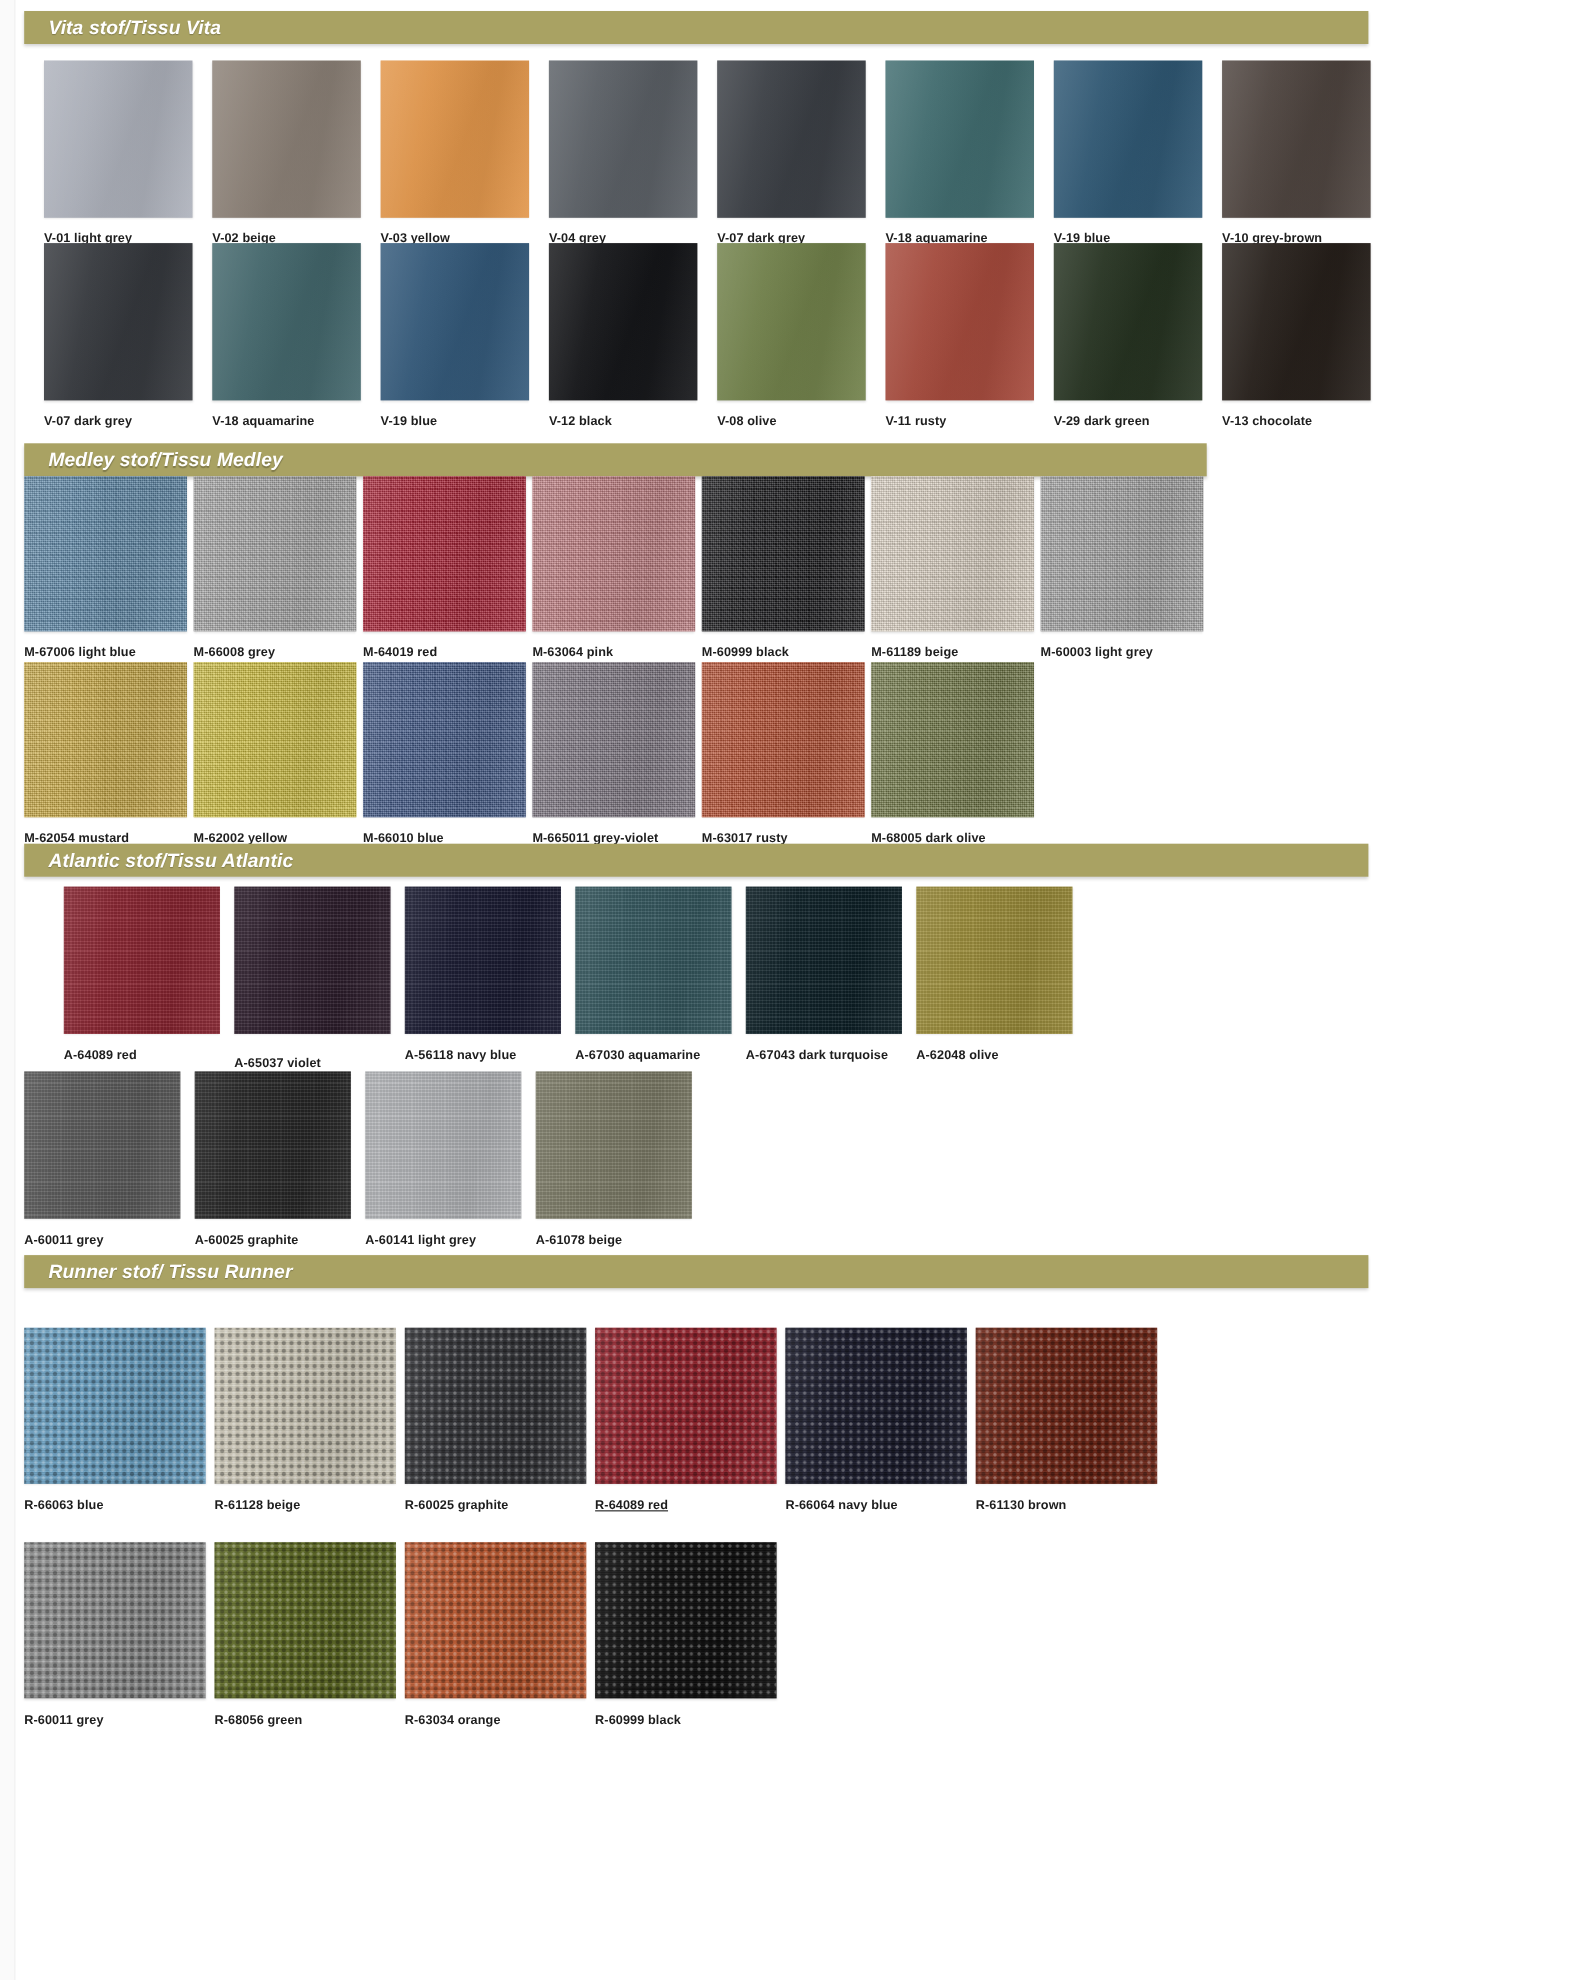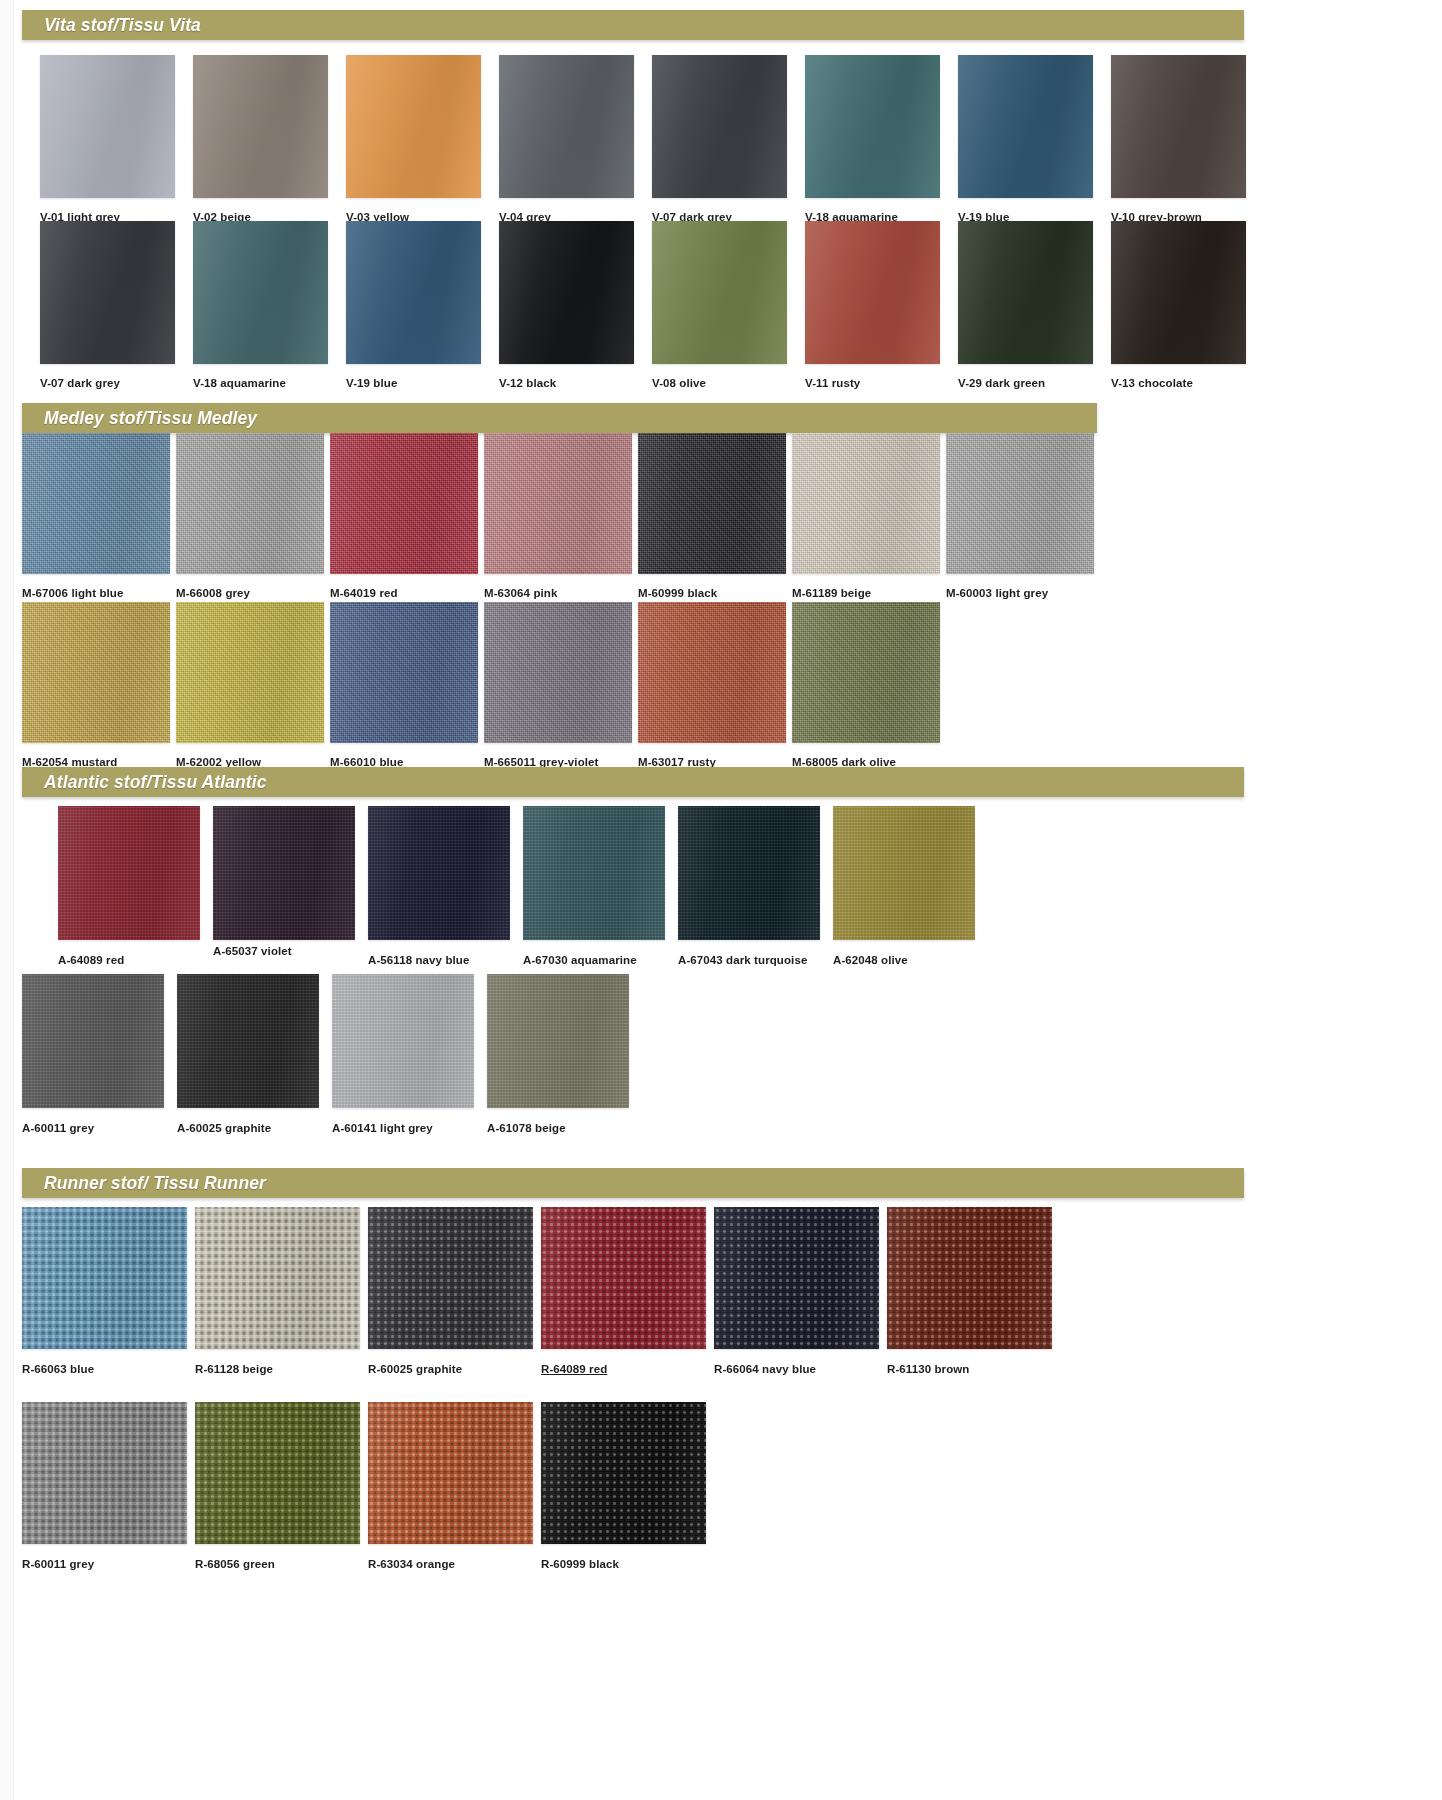--- a/index.html
+++ b/index.html
@@ -336,21 +336,21 @@
             <div class="tex tex-canvas"></div>
             <div class="sheen"></div>
           </div>
           <div class="swatch-label" style="margin-top: 15px; color: rgb(29, 29, 29);">A-64089 red</div>
         </div>
         <div class="swatch-cell" style="margin-right: 13px;">
           <div class="swatch-chip" style="width: 142px; height: 134px; background: rgb(45, 29, 44);">
             <div class="tex tex-canvas"></div>
             <div class="sheen"></div>
           </div>
-          <div class="swatch-label" style="margin-top: 6px; color: rgb(29, 29, 29);">A-65037 violet</div>
+          <div class="swatch-label" style="margin-top: 22px; color: rgb(29, 29, 29);">A-65037 violet</div>
         </div>
         <div class="swatch-cell" style="margin-right: 13px;">
           <div class="swatch-chip" style="width: 142px; height: 134px; background: rgb(25, 26, 49);">
             <div class="tex tex-canvas"></div>
             <div class="sheen"></div>
           </div>
           <div class="swatch-label" style="margin-top: 15px; color: rgb(29, 29, 29);">A-56118 navy blue</div>
         </div>
         <div class="swatch-cell" style="margin-right: 13px;">
           <div class="swatch-chip" style="width: 142px; height: 134px; background: rgb(53, 88, 95);">
@@ -397,21 +397,21 @@
           <div class="swatch-label" style="margin-top: 15px; color: rgb(29, 29, 29);">A-60141 light grey</div>
         </div>
         <div class="swatch-cell" style="margin-right: 13px;">
           <div class="swatch-chip" style="width: 142px; height: 134px; background: rgb(125, 124, 104);">
             <div class="tex tex-canvas"></div>
             <div class="sheen"></div>
           </div>
           <div class="swatch-label" style="margin-top: 15px; color: rgb(29, 29, 29);">A-61078 beige</div>
         </div>
       </div>
-      <div class="section-bar" style="position: absolute; left: 22px; top: 1168px; width: 1222px; background: rgb(169, 162, 99);">
+      <div class="section-bar" style="position: absolute; left: 22px; top: 1141px; width: 1222px; background: rgb(169, 162, 99);">
         <div class="title">Runner stof/ Tissu Runner</div>
       </div>
       <div class="swatch-row" style="position: absolute; left: 22px; top: 1207px;">
         <div class="swatch-cell" style="margin-right: 8px;">
           <div class="swatch-chip" style="width: 165px; height: 142px; background: rgb(106, 160, 194);">
             <div class="tex tex-mesh"></div>
             <div class="sheen"></div>
           </div>
           <div class="swatch-label" style="margin-top: 15px; color: rgb(29, 29, 29);">R-66063 blue</div>
         </div>

